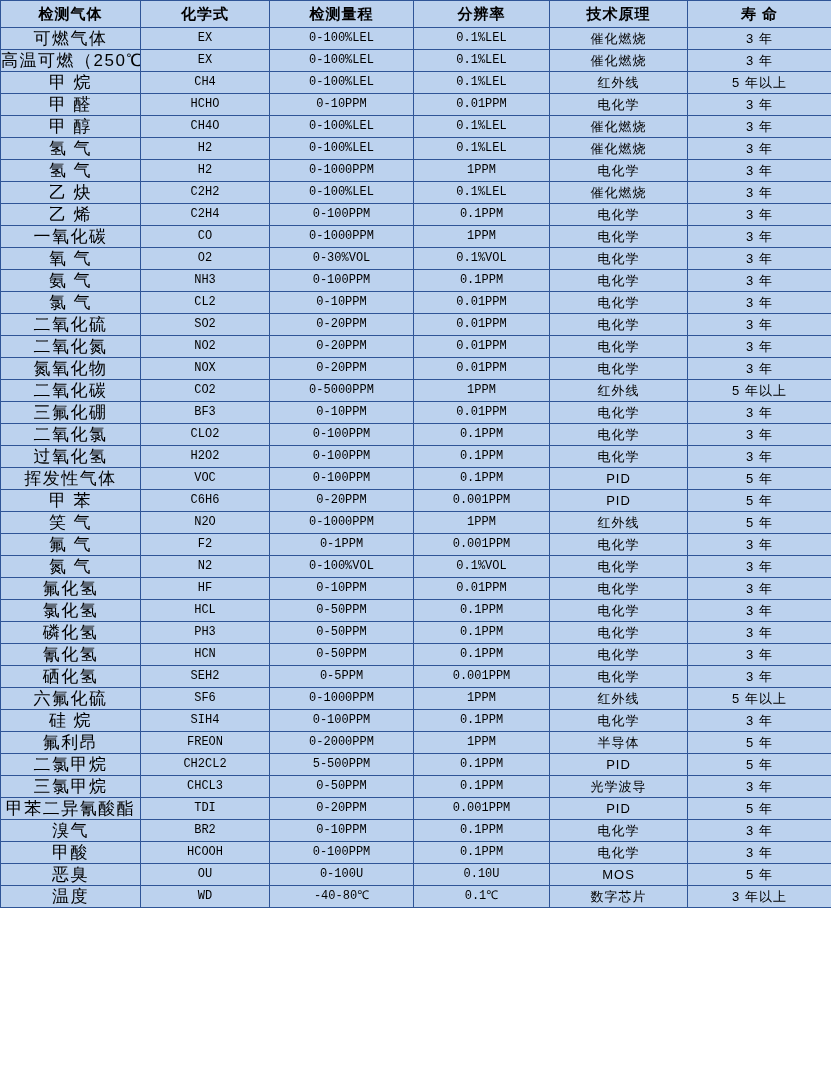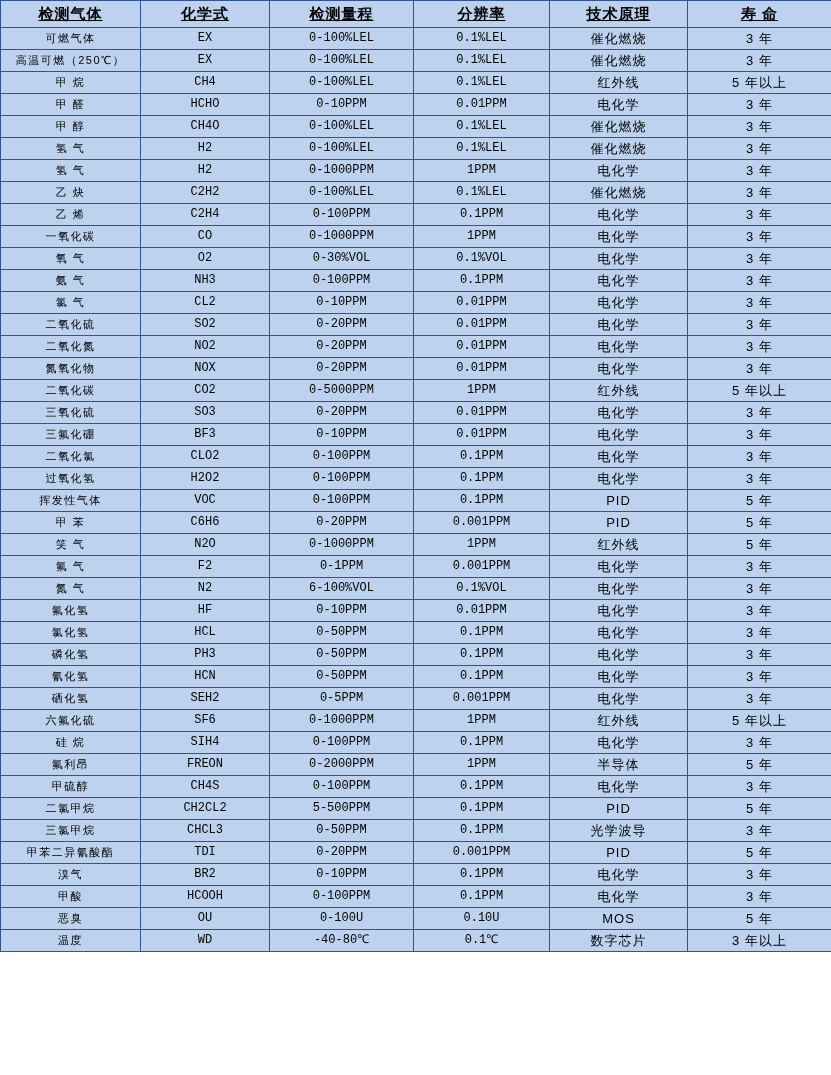--- a/index.html
+++ b/index.html
@@ -41,28 +41,27 @@
     line-height: 21px;
     overflow: hidden;
     white-space: nowrap;
   }
   table.gas-table thead th {
     height: 26px;
     line-height: 26px;
     font-size: 15px;
     font-weight: bold;
     letter-spacing: 1px;
-    text-decoration: underline;
   }
   table.gas-table tbody td {
     font-size: 13px;
   }
   
   table.gas-table tbody td.name {
-    font-size: 11px;
+    font-size: 17px;
     letter-spacing: 1.5px;
   }
   table.gas-table tbody td.formula,
   table.gas-table tbody td.range,
   table.gas-table tbody td.res {
     font-family: "Liberation Mono", monospace;
     font-size: 12px;
     letter-spacing: 0px;
   }
   table.gas-table tbody td.tech,
@@ -225,28 +224,20 @@
         </tr>
         <tr>
           <td class="name">二氧化碳</td>
           <td class="formula">CO2</td>
           <td class="range">0-5000PPM</td>
           <td class="res">1PPM</td>
           <td class="tech">红外线</td>
           <td class="life">5 年以上</td>
         </tr>
         <tr>
-          <td class="name">三氧化硫</td>
-          <td class="formula">SO3</td>
-          <td class="range">0-20PPM</td>
-          <td class="res">0.01PPM</td>
-          <td class="tech">电化学</td>
-          <td class="life">3 年</td>
-        </tr>
-        <tr>
           <td class="name">三氟化硼</td>
           <td class="formula">BF3</td>
           <td class="range">0-10PPM</td>
           <td class="res">0.01PPM</td>
           <td class="tech">电化学</td>
           <td class="life">3 年</td>
         </tr>
         <tr>
           <td class="name">二氧化氯</td>
           <td class="formula">CLO2</td>
@@ -291,21 +282,21 @@
           <td class="name">氟 气</td>
           <td class="formula">F2</td>
           <td class="range">0-1PPM</td>
           <td class="res">0.001PPM</td>
           <td class="tech">电化学</td>
           <td class="life">3 年</td>
         </tr>
         <tr>
           <td class="name">氮 气</td>
           <td class="formula">N2</td>
-          <td class="range">6-100%VOL</td>
+          <td class="range">0-100%VOL</td>
           <td class="res">0.1%VOL</td>
           <td class="tech">电化学</td>
           <td class="life">3 年</td>
         </tr>
         <tr>
           <td class="name">氟化氢</td>
           <td class="formula">HF</td>
           <td class="range">0-10PPM</td>
           <td class="res">0.01PPM</td>
           <td class="tech">电化学</td>
@@ -359,28 +350,20 @@
           <td class="tech">电化学</td>
           <td class="life">3 年</td>
         </tr>
         <tr>
           <td class="name">氟利昂</td>
           <td class="formula">FREON</td>
           <td class="range">0-2000PPM</td>
           <td class="res">1PPM</td>
           <td class="tech">半导体</td>
           <td class="life">5 年</td>
-        </tr>
-        <tr>
-          <td class="name">甲硫醇</td>
-          <td class="formula">CH4S</td>
-          <td class="range">0-100PPM</td>
-          <td class="res">0.1PPM</td>
-          <td class="tech">电化学</td>
-          <td class="life">3 年</td>
         </tr>
         <tr>
           <td class="name">二氯甲烷</td>
           <td class="formula">CH2CL2</td>
           <td class="range">5-500PPM</td>
           <td class="res">0.1PPM</td>
           <td class="tech">PID</td>
           <td class="life">5 年</td>
         </tr>
         <tr>

